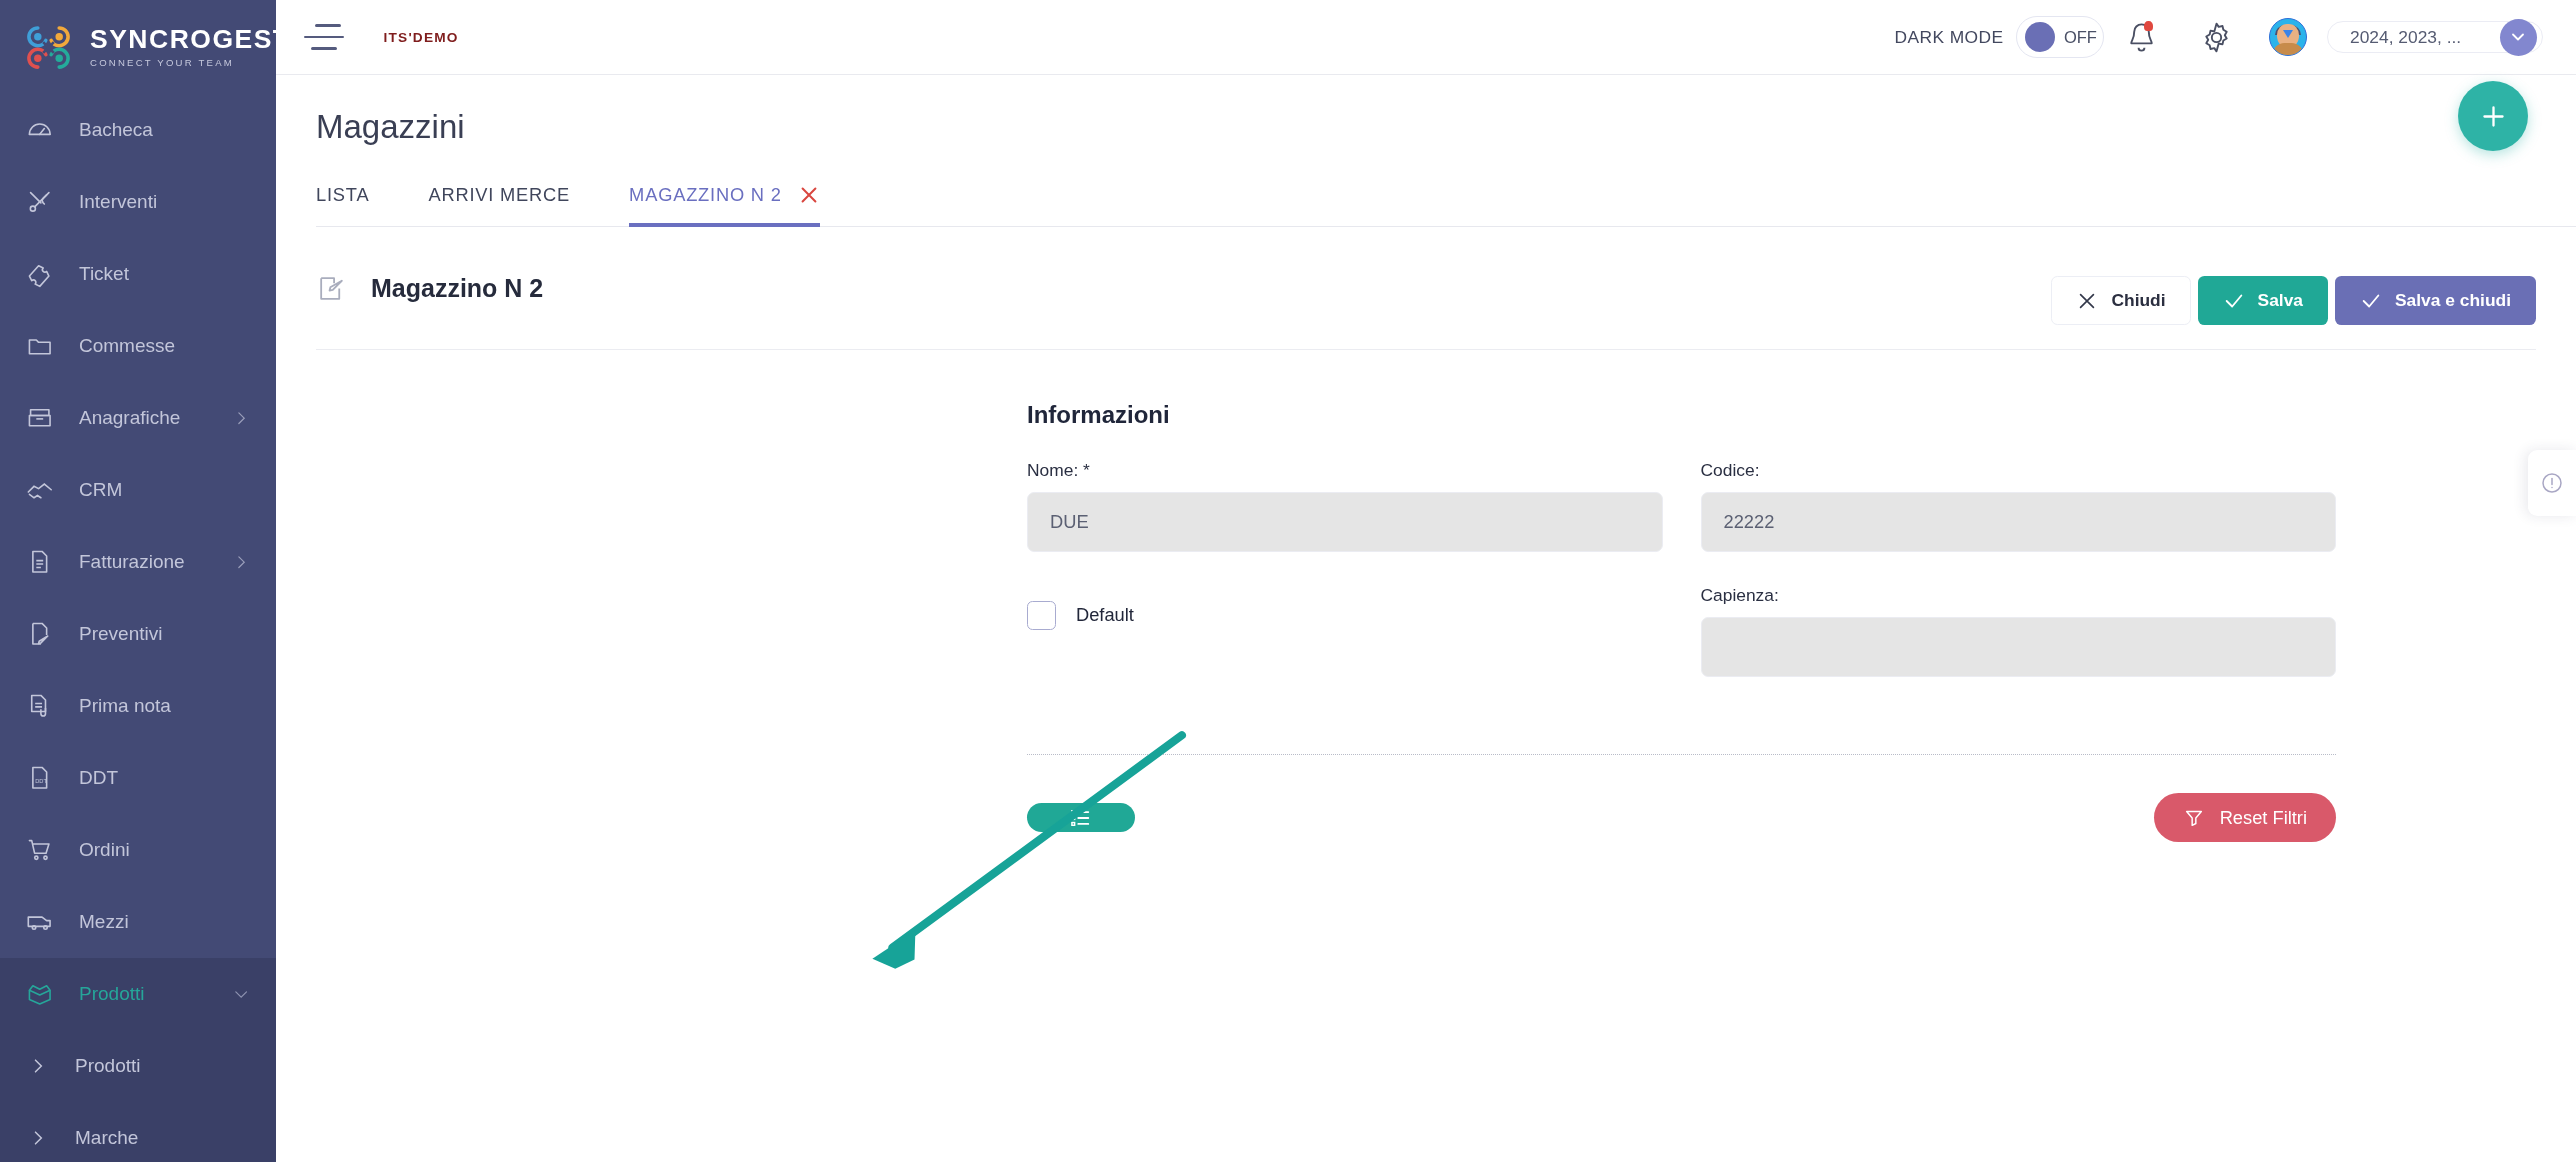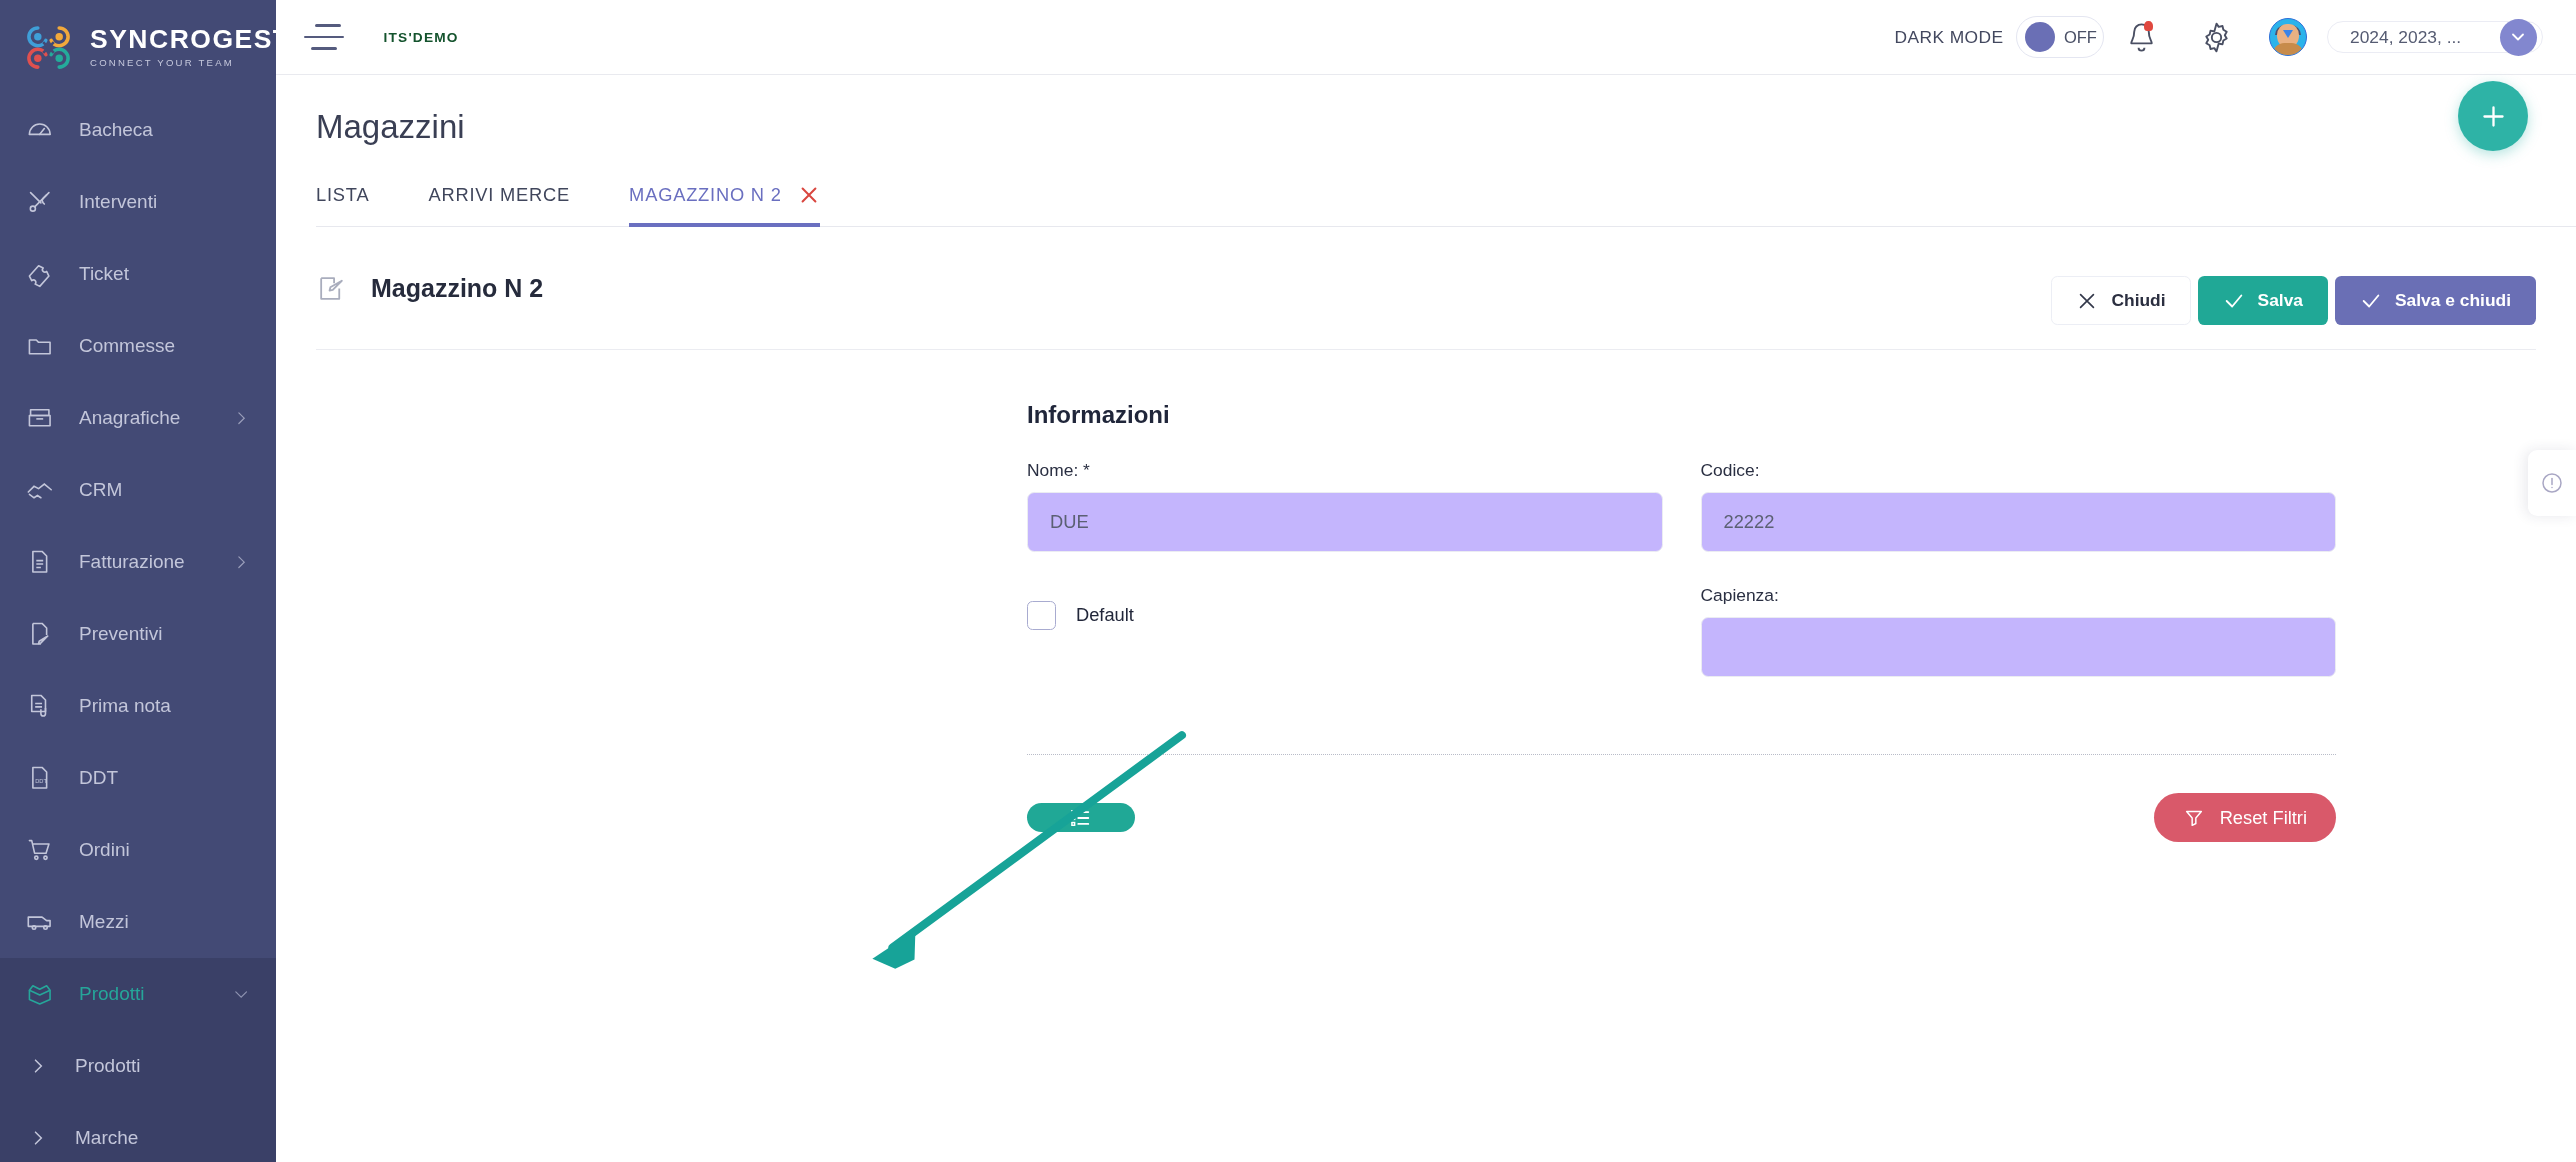--- a/index.html
+++ b/index.html
@@ -61,21 +61,21 @@
   .topbar {
     height: 75px; display: flex; align-items: center;
     border-bottom: 0.9px solid #e9eaef; background: #fff;
     padding: 0 33px 0 27.5px;
   }
   .burger { width: 40px; height: 31px; cursor: pointer; display: flex; flex-direction: column; justify-content: space-between; padding: 2.7px 0; }
   .burger i { display: block; height: 2.7px; background: #555b7e; border-radius: 1.8px; }
   .burger i:nth-child(1){ width: 26px; margin-left: 11px;}
   .burger i:nth-child(2){ width: 40px; }
   .burger i:nth-child(3){ width: 26px; margin-left: 7.3px;}
-  .tenant { margin-left: 40px; font-size: 13.7px; letter-spacing: 1.2px; color: #14532d; font-weight: 600; }
+  .tenant { margin-left: 40px; font-size: 13.7px; letter-spacing: 1.2px; color: #7f1d1d; font-weight: 600; }
   .topbar-right { margin-left: auto; display: flex; align-items: center; gap: 0; }
   .darkmode { display: flex; align-items: center; gap: 13px; }
   .dm-label { font-size: 17.4px; color: #43485f; letter-spacing: 0.4px; }
   .dm-toggle {
     width: 88px; height: 42px; border-radius: 24px;
     border: 0.9px solid #e4e6f1; background: #fff;
     display: flex; align-items: center; padding: 0 7.3px; gap: 9.2px; cursor: pointer;
   }
   .dm-knob { width: 30px; height: 30px; border-radius: 50%; background: #6a6fb5; flex: 0 0 30px; }
   .dm-state { font-size: 16.5px; color: #4a5066; }
@@ -152,21 +152,21 @@
   
   .form-wrap { padding: 51px 0 0 0; }
   .form-inner { width: 1309px; margin-left: 751px; }
   .section-title { font-size: 24px; color: #20263a; font-weight: 700; margin-bottom: 31px; }
   .grid2 { display: flex; gap: 38px; }
   .col { flex: 1 1 0; min-width: 0; }
   .field { margin-bottom: 33px; }
   .field-label { font-size: 17.4px; color: #2a2f42; margin-bottom: 11px; }
   .input {
     width: 100%; height: 60px; border: 0.9px solid #ebecf2; border-radius: 7.3px;
-    background: #c4b5fd; padding: 0 22px; font-size: 18.3px; color: #5b6073;
+    background: #e5e5e5; padding: 0 22px; font-size: 18.3px; color: #5b6073;
     font-family: "Liberation Sans", sans-serif; outline: none;
   }
   .input::placeholder { color: #9aa0b2; }
   .checkrow { display: flex; align-items: center; gap: 20px; height: 60px; }
   .checkbox {
     width: 29px; height: 29px; border: 0.9px solid #a8abd0; border-radius: 5.5px;
     background: #fff; cursor: pointer; flex: 0 0 29px;
   }
   .check-label { font-size: 18.3px; color: #22273a; }
   .textarea {

